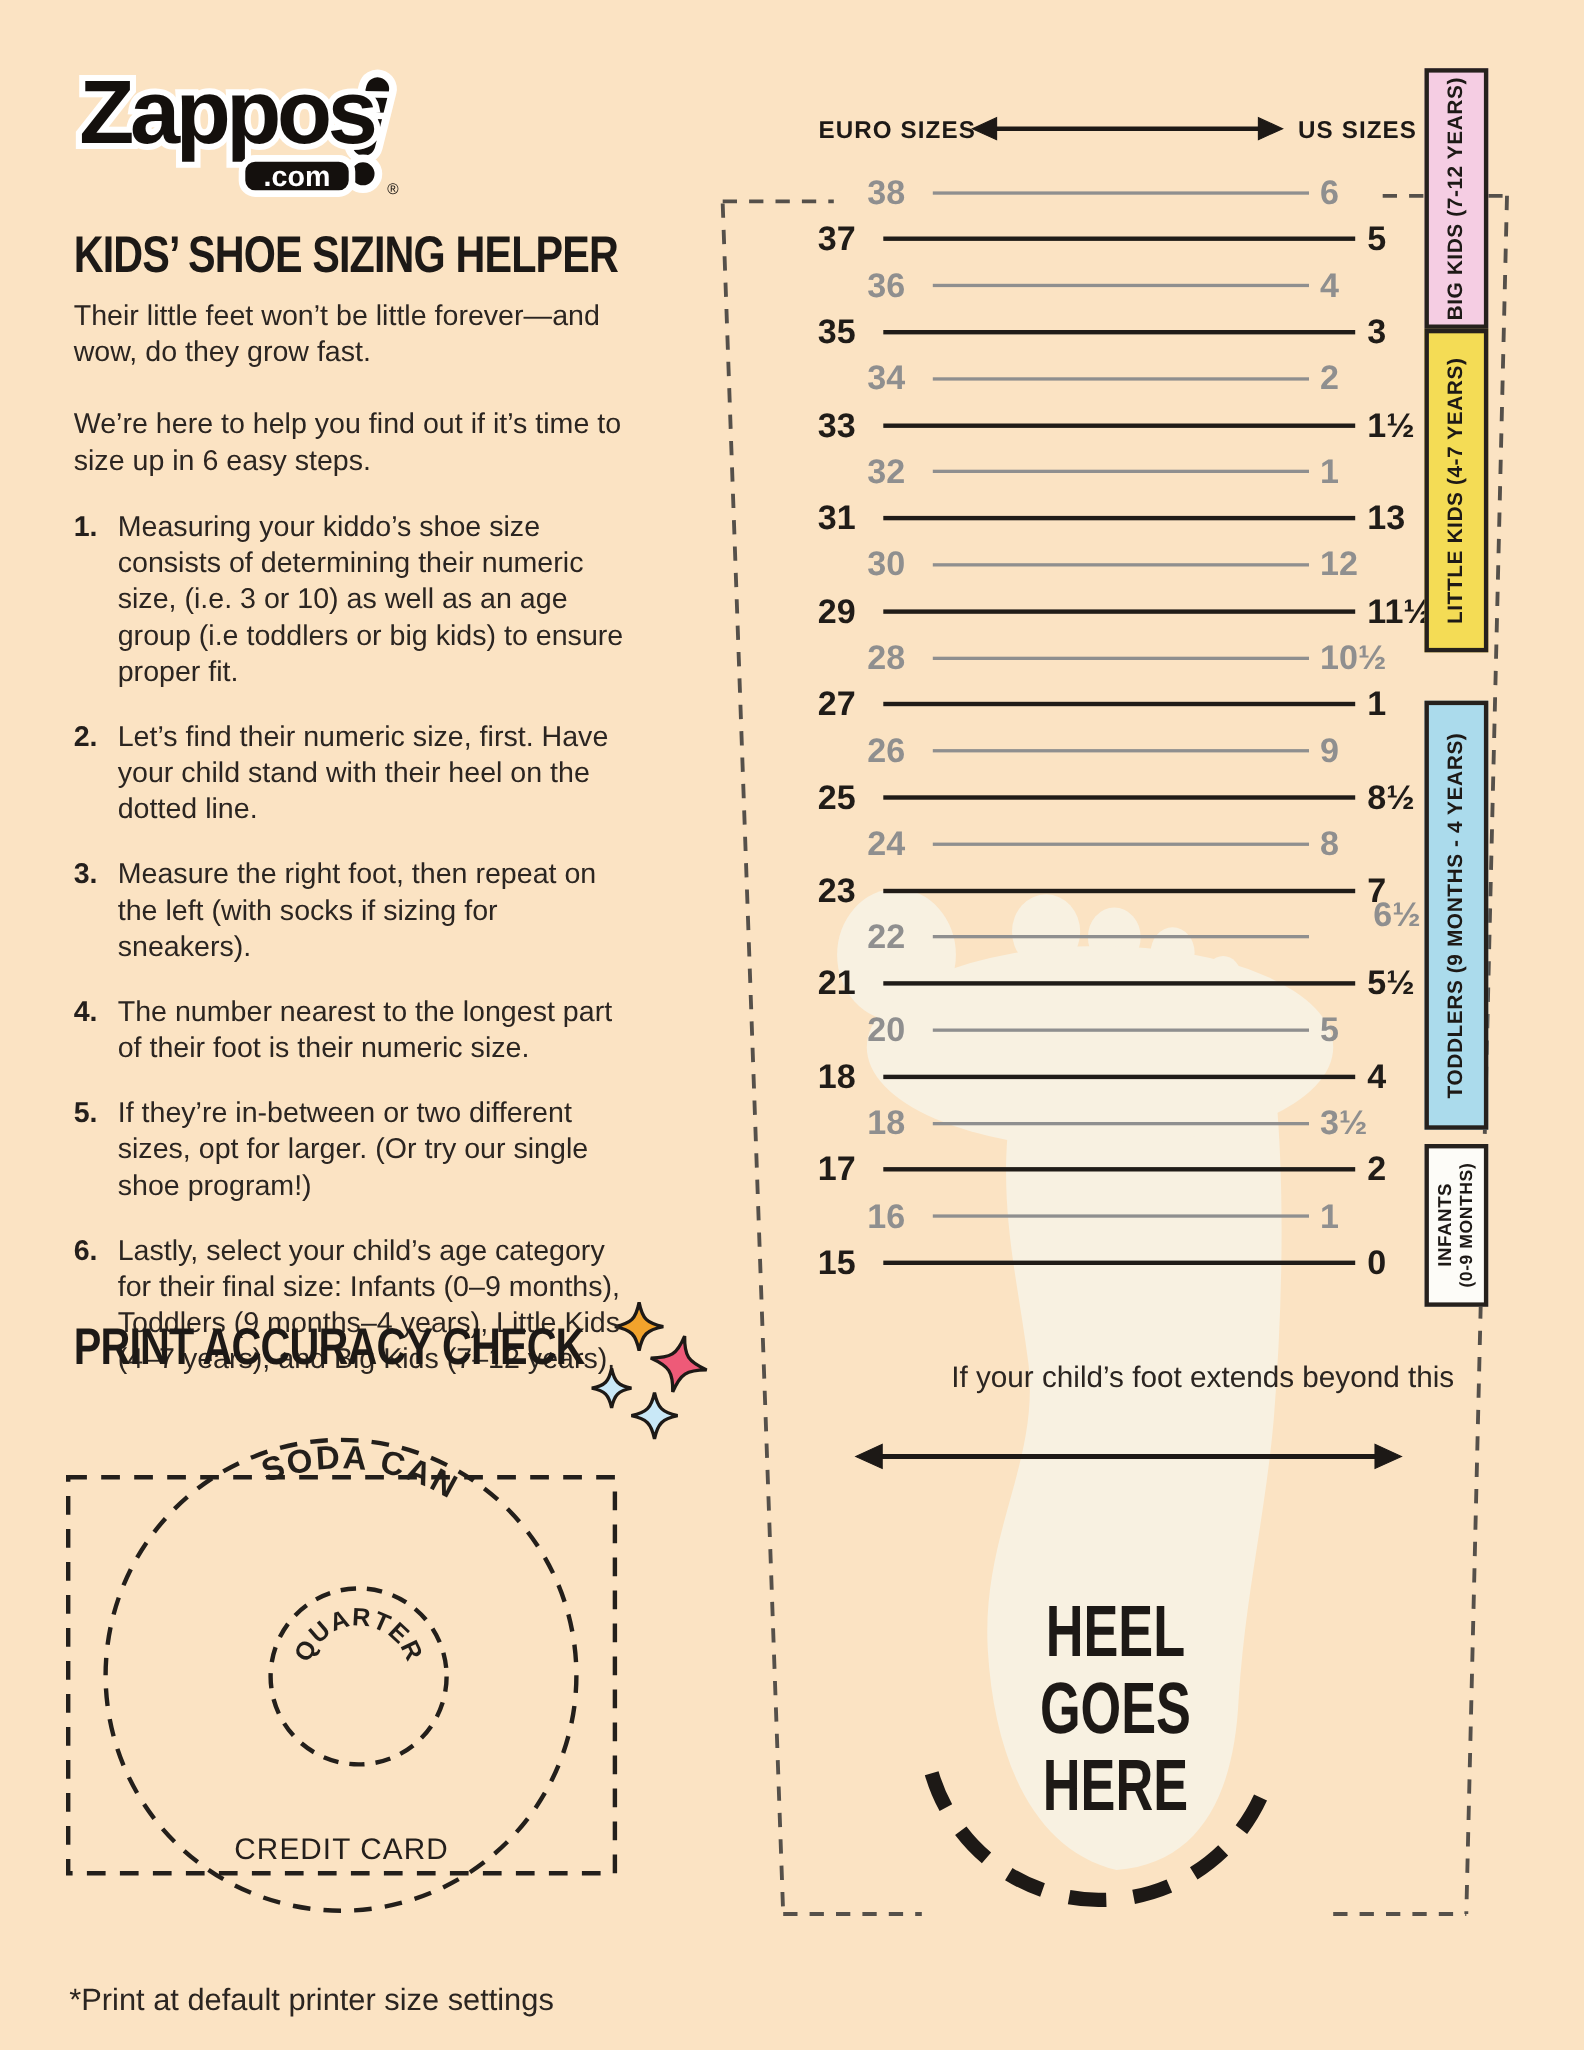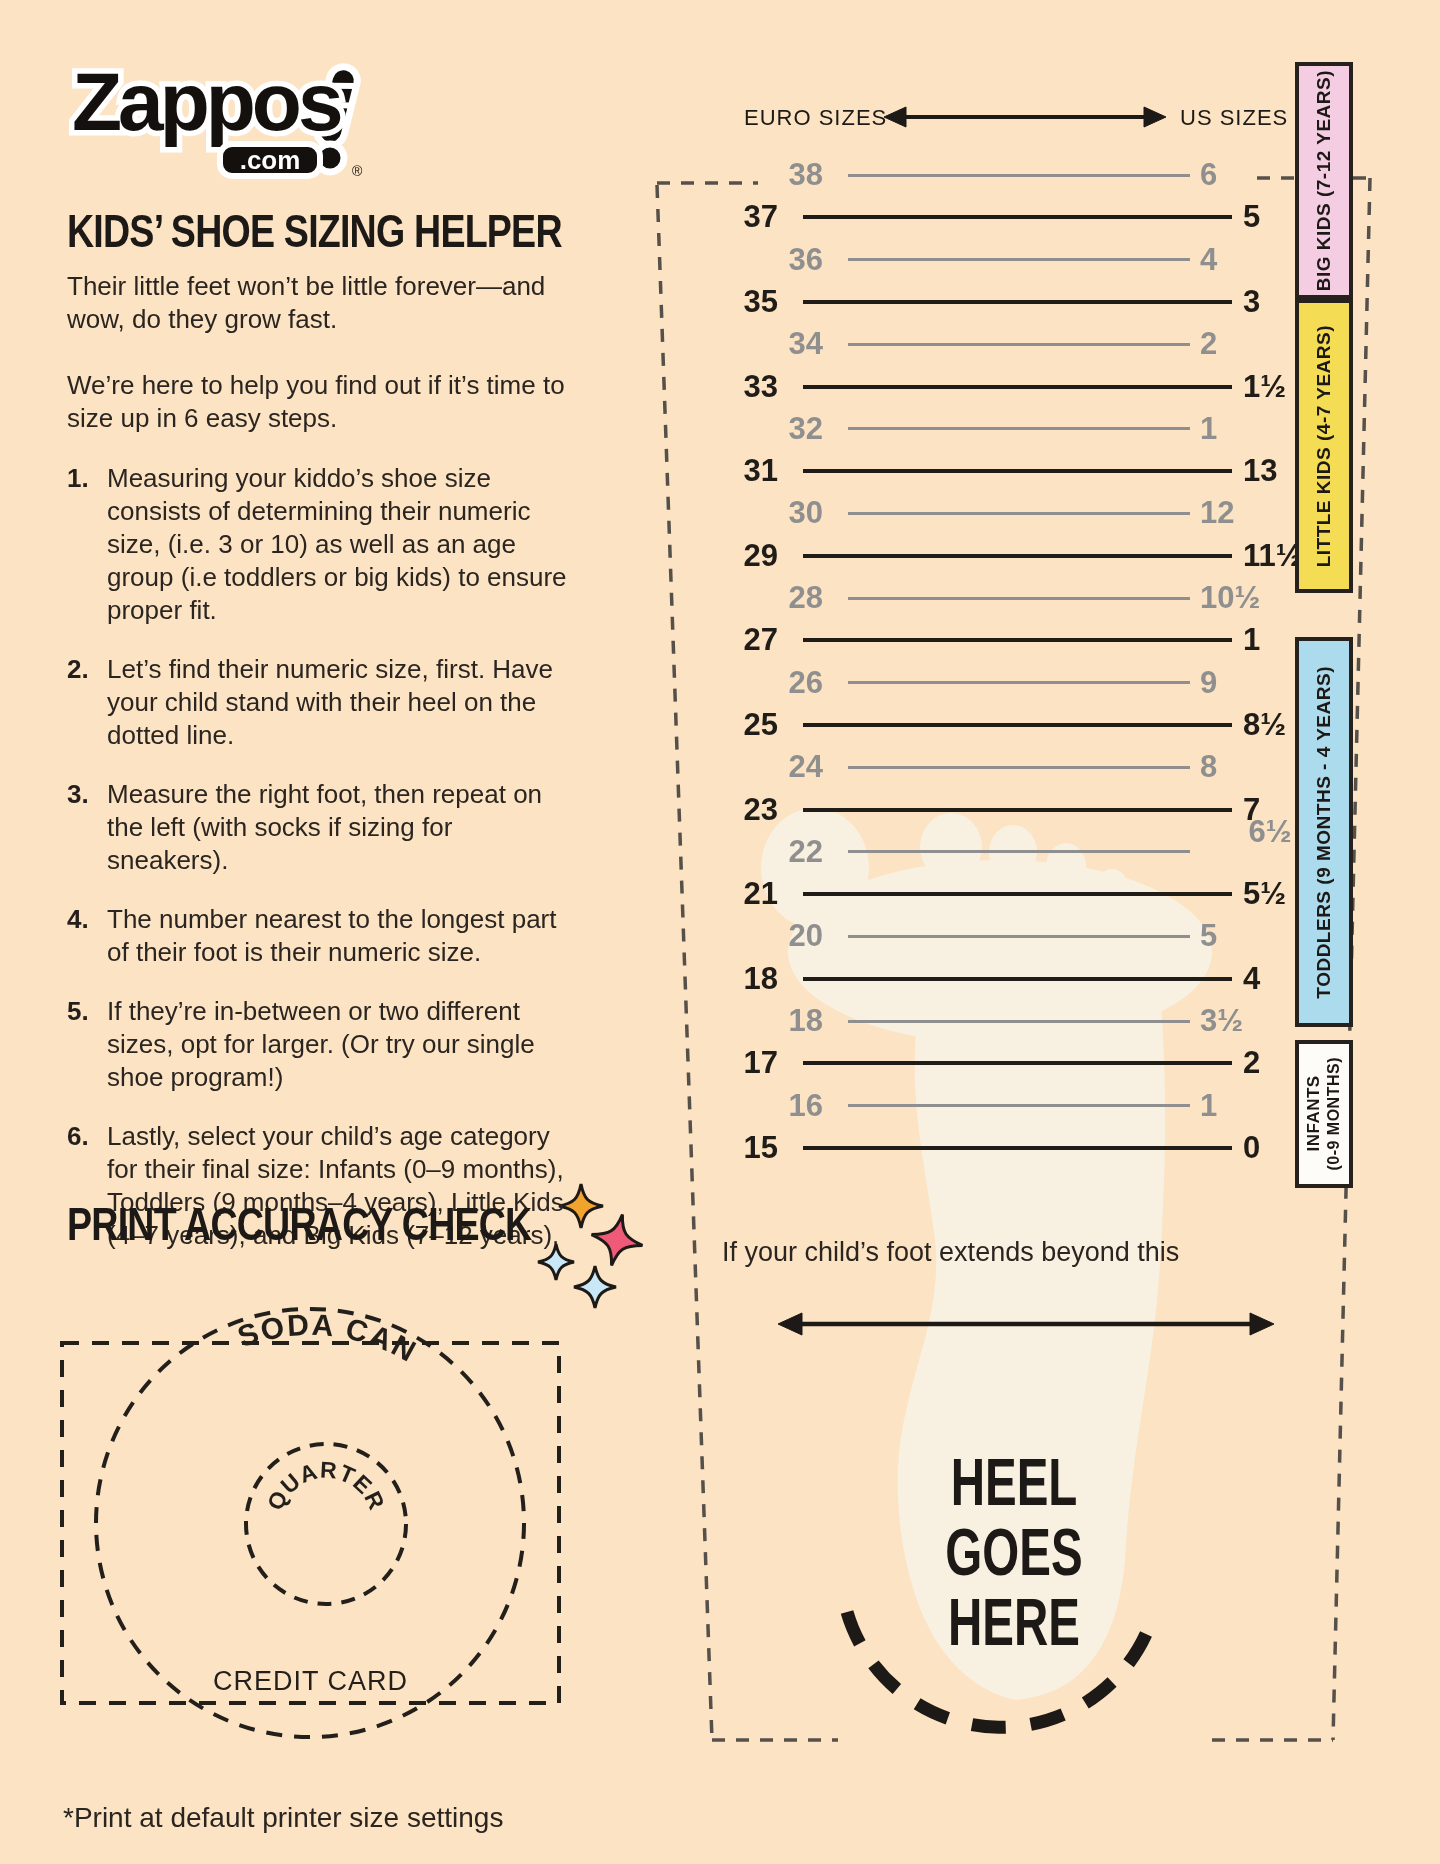--- a/index.html
+++ b/index.html
@@ -11,37 +11,37 @@
   
   .headline{
     font-weight:bold; font-size:47px; letter-spacing:-1px; white-space:nowrap;
     transform:scaleX(0.80); transform-origin:left center; color:#1d1916;
   }
   .body-copy{font-size:26px; line-height:33px; color:#2b2521;}
   .step{display:flex; margin-bottom:26px;}
   .step .num{width:40px; flex:0 0 40px; font-weight:bold; font-size:26px; line-height:33px;}
   .step .txt{font-size:26px; line-height:33px; color:#2b2521;}
   
-  .hdr-label{font-weight:normal; font-size:22px; letter-spacing:1px; color:#1d1916; white-space:nowrap;}
+  .hdr-label{font-weight:bold; font-size:22px; letter-spacing:1px; color:#1d1916; white-space:nowrap;}
   .size-label{font-weight:bold; font-size:31px; height:36px; line-height:36px; white-space:nowrap;}
   .size-label.gray{color:#8f8f8f;}
   .size-label.black{color:#201c18;}
   .size-line{position:absolute;}
   .size-line.black{background:#201c18;}
   .size-line.gray{background:#8f8f8f;}
   .band{
     position:absolute; left:1295px; width:58px; box-sizing:border-box;
     border:4px solid #26211d; display:flex; align-items:center; justify-content:center;
   }
   .band .vtext{
     writing-mode:vertical-rl; transform:rotate(180deg);
     font-weight:bold; font-size:19px; letter-spacing:0.5px; color:#1d1916;
     text-align:center; line-height:24px; white-space:nowrap;
   }
-  .note-line{font-size:27px; line-height:45px; color:#2b2521; width:600px; text-align:left;}
+  .note-line{font-size:27px; line-height:45px; color:#2b2521; width:600px; text-align:right;}
   .heel-line{
     font-weight:bold; font-size:66px; line-height:68px; letter-spacing:0px;
     width:320px; text-align:center; transform:scaleX(0.72); transform-origin:center; color:#1d1916;
   }
   .credit-label{font-size:27px; letter-spacing:1px; font-weight:normal; color:#241f1c; width:497px; text-align:center;}
   .footer-note{font-size:28px; color:#2b2521;}
   svg text{font-family:"Liberation Sans", sans-serif;}
 </style>
 </head>
 <body>

